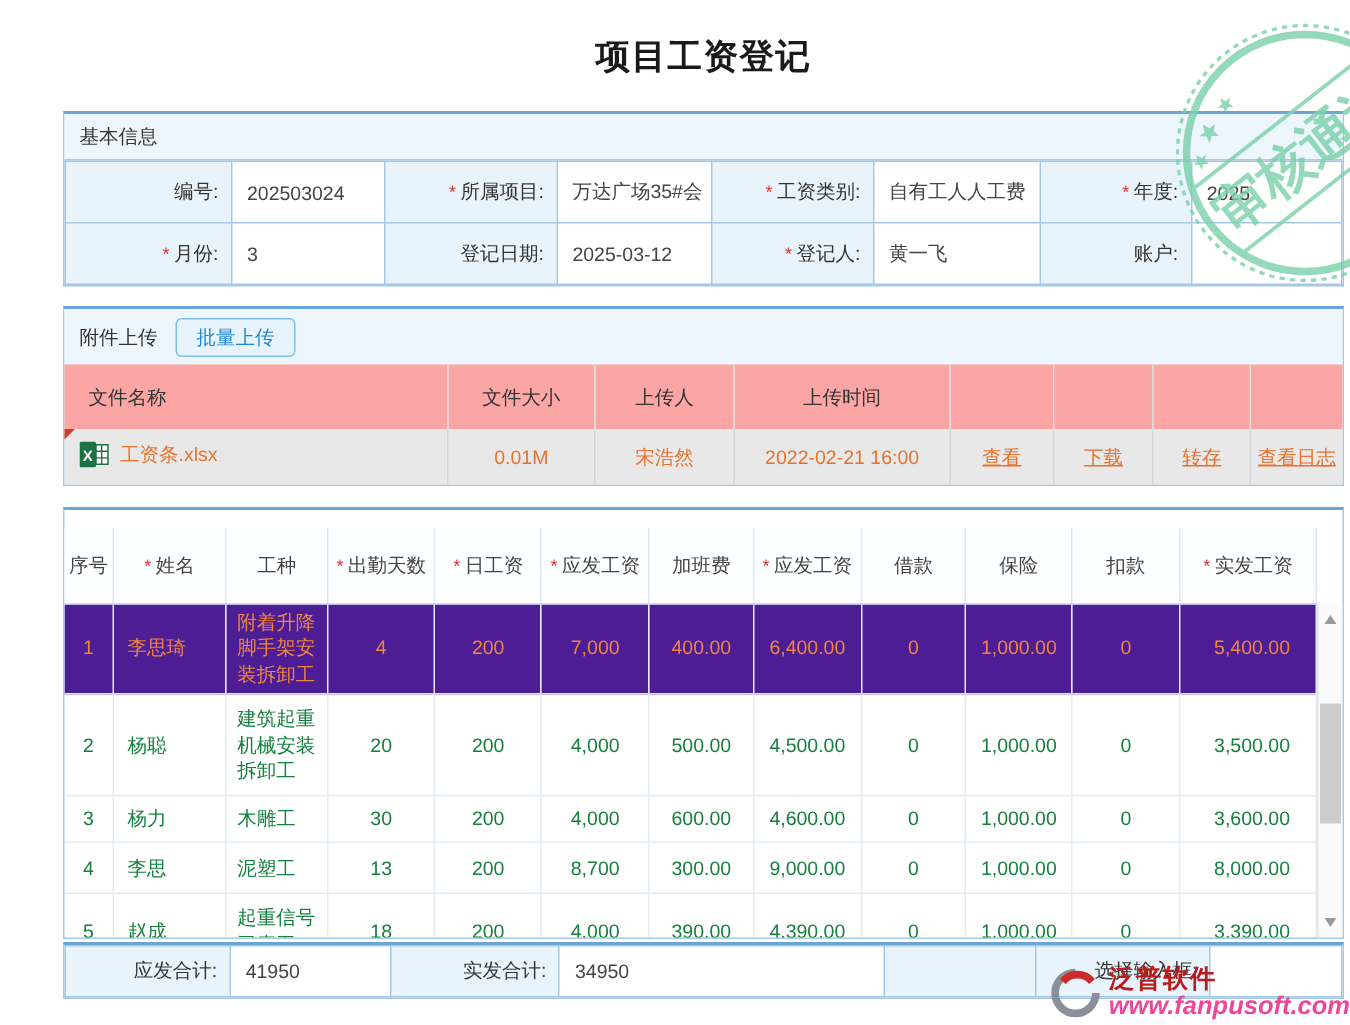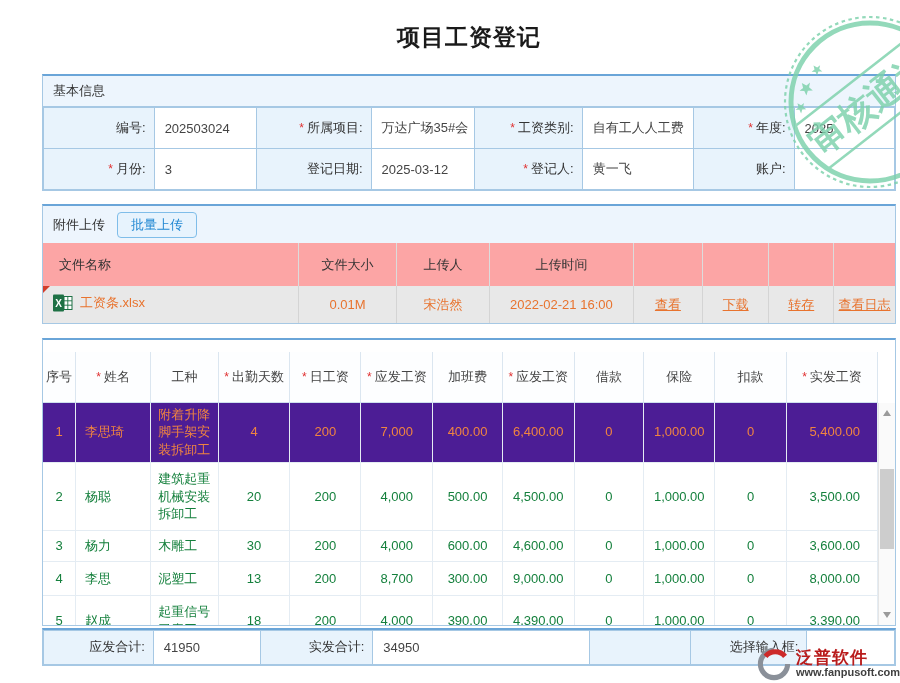--- a/index.html
+++ b/index.html
@@ -80,21 +80,21 @@
 
   
   .stamp { position:absolute; left:782px; top:14px; width:176px; height:176px;
            z-index:60; opacity:.82; pointer-events:none; }
 
   
   .watermark { position:absolute; right:0; bottom:2px; z-index:50; display:flex;
                align-items:center; gap:5px; pointer-events:none; }
   .wm-text { display:flex; flex-direction:column; align-items:flex-start; }
   .wm-brand { font-size:17px; font-weight:bold; color:#b91c1c; line-height:1; letter-spacing:1px; }
-  .wm-url { font-size:11px; font-weight:bold; color:#404040; line-height:1.2; }
+  .wm-url { font-size:17px; font-weight:bold; color:#ec4899; line-height:1.2;font-style:italic; }
 </style>
 </head>
 <body>
 
 <div class="page">
 
   <div class="title">项目工资登记</div>
 
   <div class="stamp">
     <svg width="176" height="176" viewBox="0 0 176 176">

